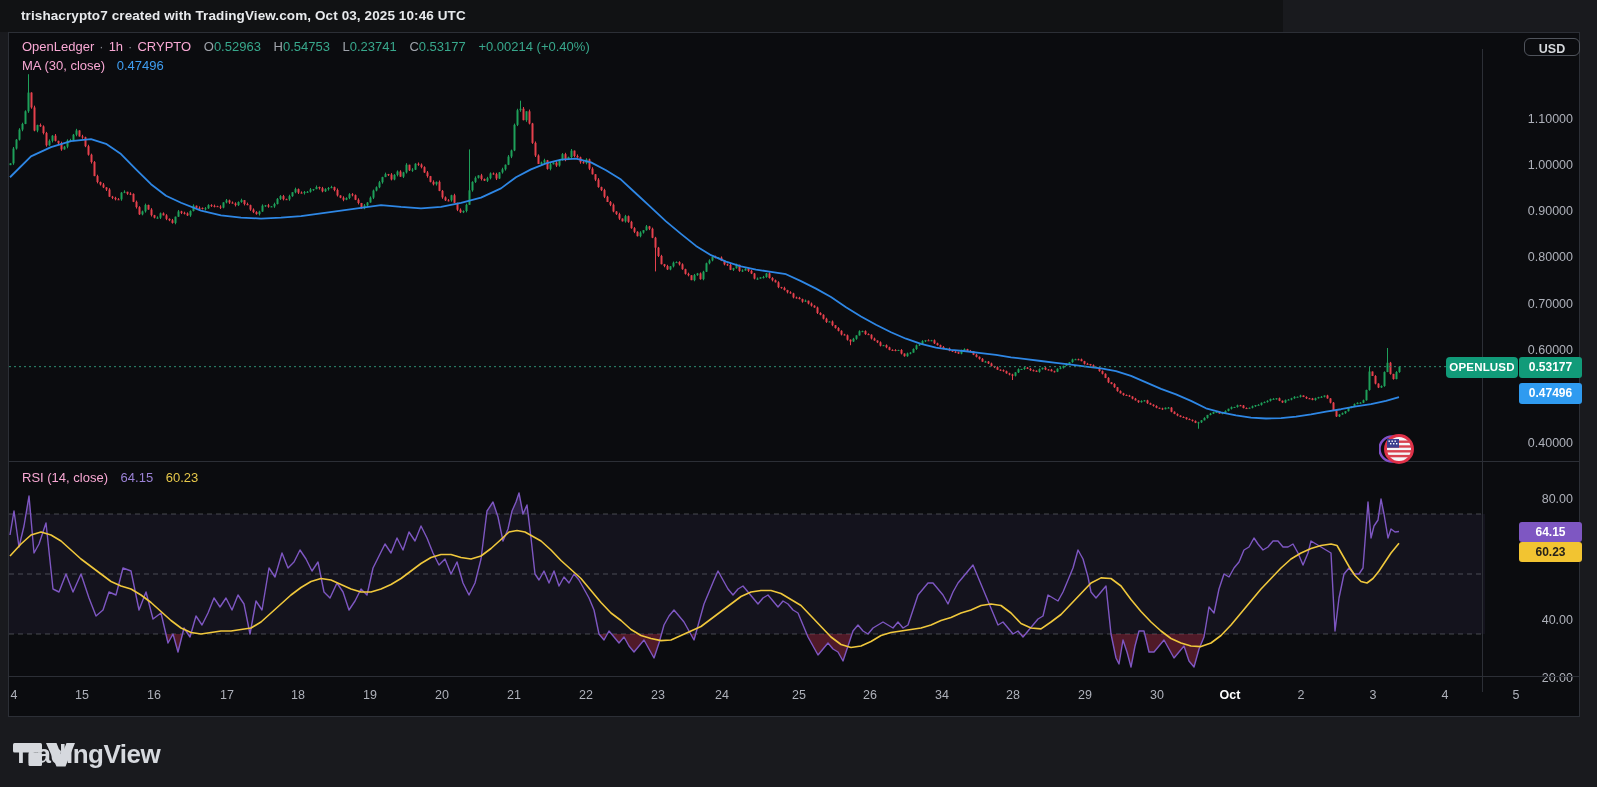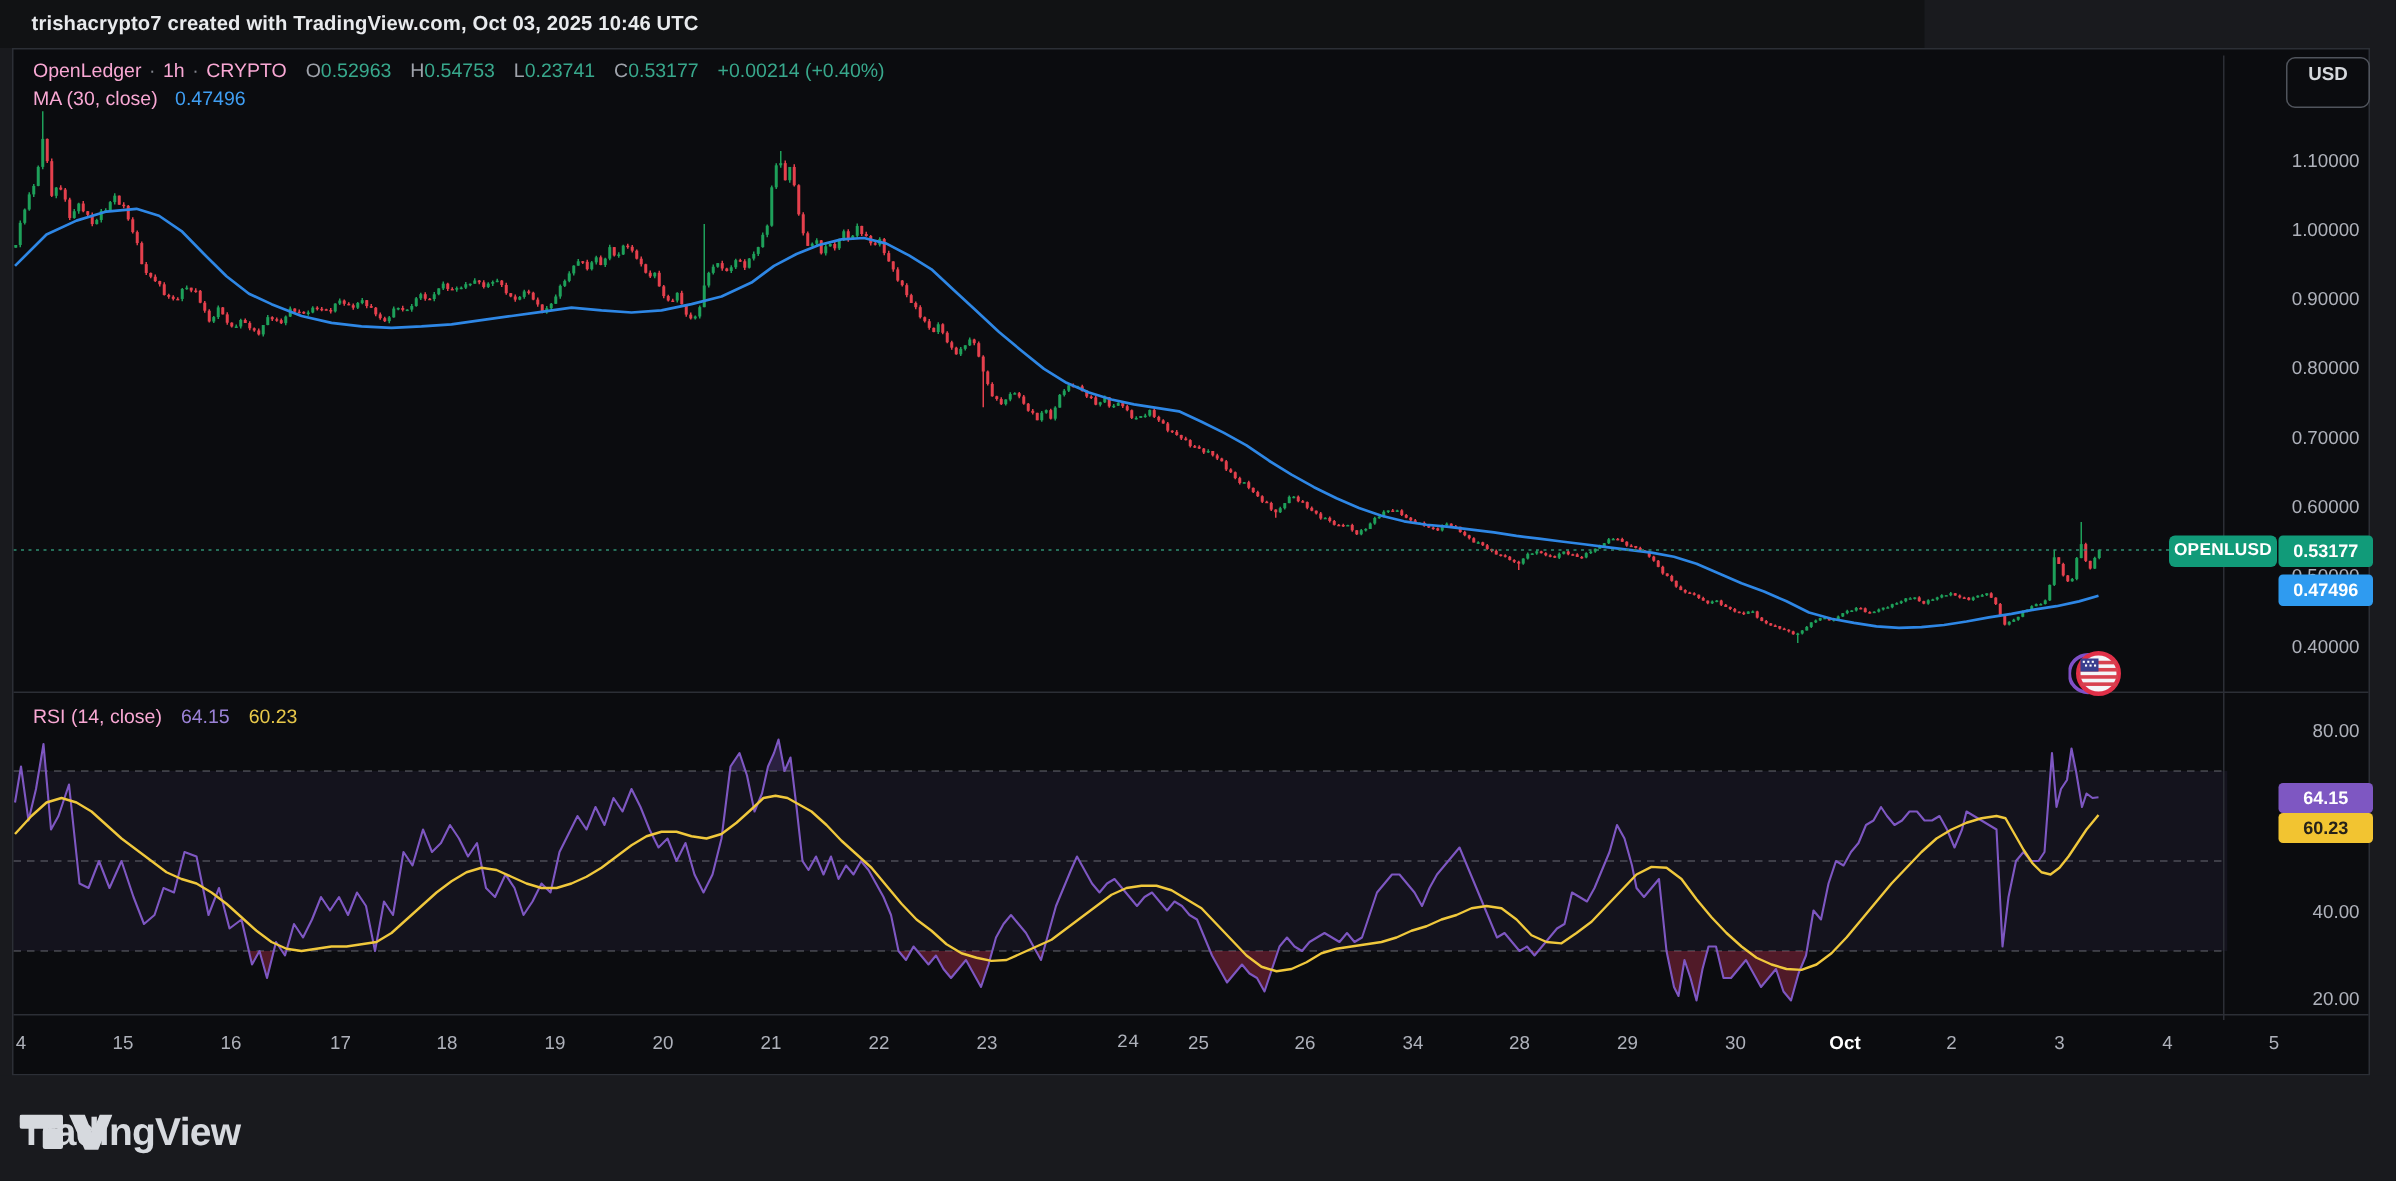--- a/index.html
+++ b/index.html
@@ -2,21 +2,21 @@
 <html><head>
 <meta charset="utf-8">
 <style>
   html,body{margin:0;padding:0;background:#191a1e;width:1597px;height:787px;overflow:hidden;
     font-family:"Liberation Sans","DejaVu Sans",sans-serif;-webkit-font-smoothing:antialiased;}
   .topbar{position:absolute;left:0;top:0;width:1283px;height:32px;background:#111214;}
   .topbar .attr{position:absolute;left:21px;top:8px;font-size:13.5px;font-weight:700;color:#e8eaed;letter-spacing:.1px;}
   .frame{position:absolute;left:8px;top:32px;width:1572px;height:685px;background:#0b0c0f;
     border:1px solid #2c2f36;box-sizing:border-box;}
   .pane-sep{position:absolute;left:0;width:1570px;height:1px;background:#2c2f36;}
-  .axis-col{position:absolute;right:0;top:4px;width:96px;height:643px;border-left:1px solid #2c2f36;}
+  .axis-col{position:absolute;right:0;top:16px;width:96px;height:643px;border-left:1px solid #2c2f36;}
   .axis-label{position:absolute;right:6px;height:16px;line-height:16px;font-size:12.5px;color:#aeb1ba;white-space:nowrap;}
   .time-row{position:absolute;left:0;top:643px;width:1570px;height:40px;border-top:1px solid #2c2f36;overflow:hidden;}
   .time-label{position:absolute;top:11px;transform:translateX(-50%);font-size:12.5px;color:#aeb1ba;white-space:nowrap;}
   .time-label.bold{color:#ffffff;font-weight:700;}
   svg{position:absolute;left:0;display:block;}
   #price-svg{top:0;}
   #rsi-svg{top:428px;}
   .legend{position:absolute;font-size:13px;color:#c9ccd2;white-space:nowrap;}
   .legend .dim{color:#f9a8d4;}
   .legend .sep{color:#81848c;margin:0 5px;}
@@ -25,21 +25,21 @@
   .legend .blu{color:#3f9ef2;margin-left:8px;}
   .legend .pur{color:#9b82d6;margin-left:9px;}
   .legend .yel{color:#e7c84a;margin-left:9px;}
   .badge{position:absolute;height:21px;line-height:21px;border-radius:3px;font-size:12px;font-weight:700;
     color:#fff;text-align:center;}
   .b-last{left:1510px;top:324px;width:63px;background:#119b79;}
   .b-ticker{left:1437px;top:324px;width:72px;background:#119b79;border-radius:4px;font-size:11.5px;letter-spacing:.2px;}
   .b-ma{left:1510px;top:350px;width:63px;background:#2f9bf0;}
   .b-rsi{left:1510px;top:489px;width:63px;height:20px;line-height:20px;background:#7e57c2;}
   .b-rsima{left:1510px;top:509px;width:63px;height:20px;line-height:20px;background:#f2c431;color:#26221a;}
-  .usd-btn{position:absolute;left:1515px;top:5px;width:56px;height:34px;box-sizing:border-box;
+  .usd-btn{position:absolute;left:1515px;top:5px;width:56px;height:18px;box-sizing:border-box;
     border:1px solid #50545c;border-radius:6px;background:transparent;color:#d5d8dc;
     font-size:12.5px;font-weight:700;text-align:center;line-height:21px;cursor:pointer;}
   .flag{position:absolute;left:1370px;top:398px;width:40px;height:36px;}
   .footer{position:absolute;left:0;top:717px;width:1597px;height:70px;background:#191a1e;}
   .tv-logo{position:absolute;left:13px;top:22px;display:flex;align-items:center;gap:10px;cursor:pointer;}
   .tv-logo .txt{font-size:26px;font-weight:700;color:#d6d9de;letter-spacing:-.5px;}
 </style>
 </head>
 <body>
 
@@ -1071,21 +1071,21 @@
       <div class="time-label" style="left: 5px;">4</div>
       <div class="time-label" style="left: 73px;">15</div>
       <div class="time-label" style="left: 145px;">16</div>
       <div class="time-label" style="left: 218px;">17</div>
       <div class="time-label" style="left: 289px;">18</div>
       <div class="time-label" style="left: 361px;">19</div>
       <div class="time-label" style="left: 433px;">20</div>
       <div class="time-label" style="left: 505px;">21</div>
       <div class="time-label" style="left: 577px;">22</div>
       <div class="time-label" style="left: 649px;">23</div>
-      <div class="time-label" style="left: 743px; font-family: Liberation Mono, monospace;">24</div>
+      <div class="time-label" style="left: 713px;">24</div>
       <div class="time-label" style="left: 790px;">25</div>
       <div class="time-label" style="left: 861px;">26</div>
       <div class="time-label" style="left: 933px;">34</div>
       <div class="time-label" style="left: 1004px;">28</div>
       <div class="time-label" style="left: 1076px;">29</div>
       <div class="time-label" style="left: 1148px;">30</div>
       <div class="time-label bold" style="left: 1221px;">Oct</div>
       <div class="time-label" style="left: 1292px;">2</div>
       <div class="time-label" style="left: 1364px;">3</div>
       <div class="time-label" style="left: 1436px;">4</div>

